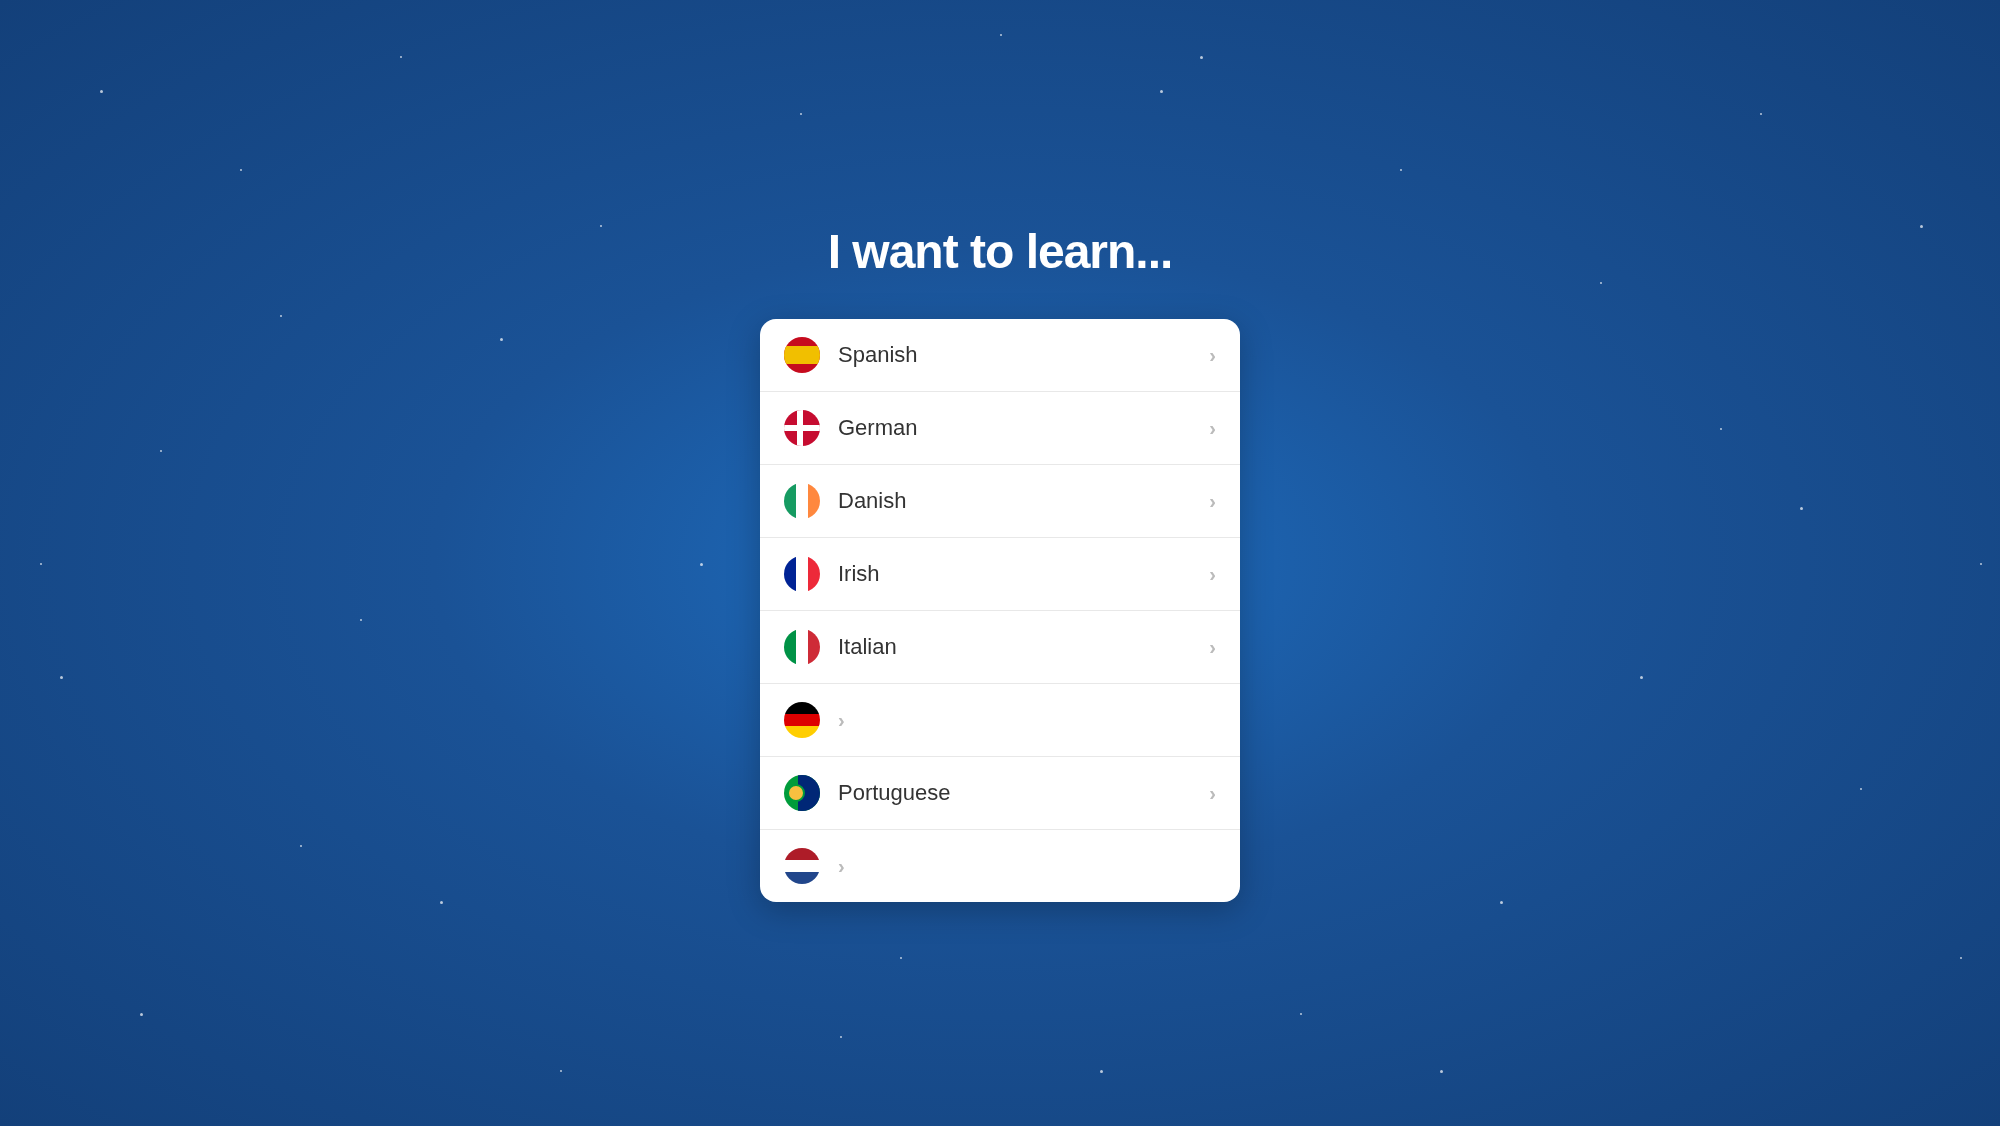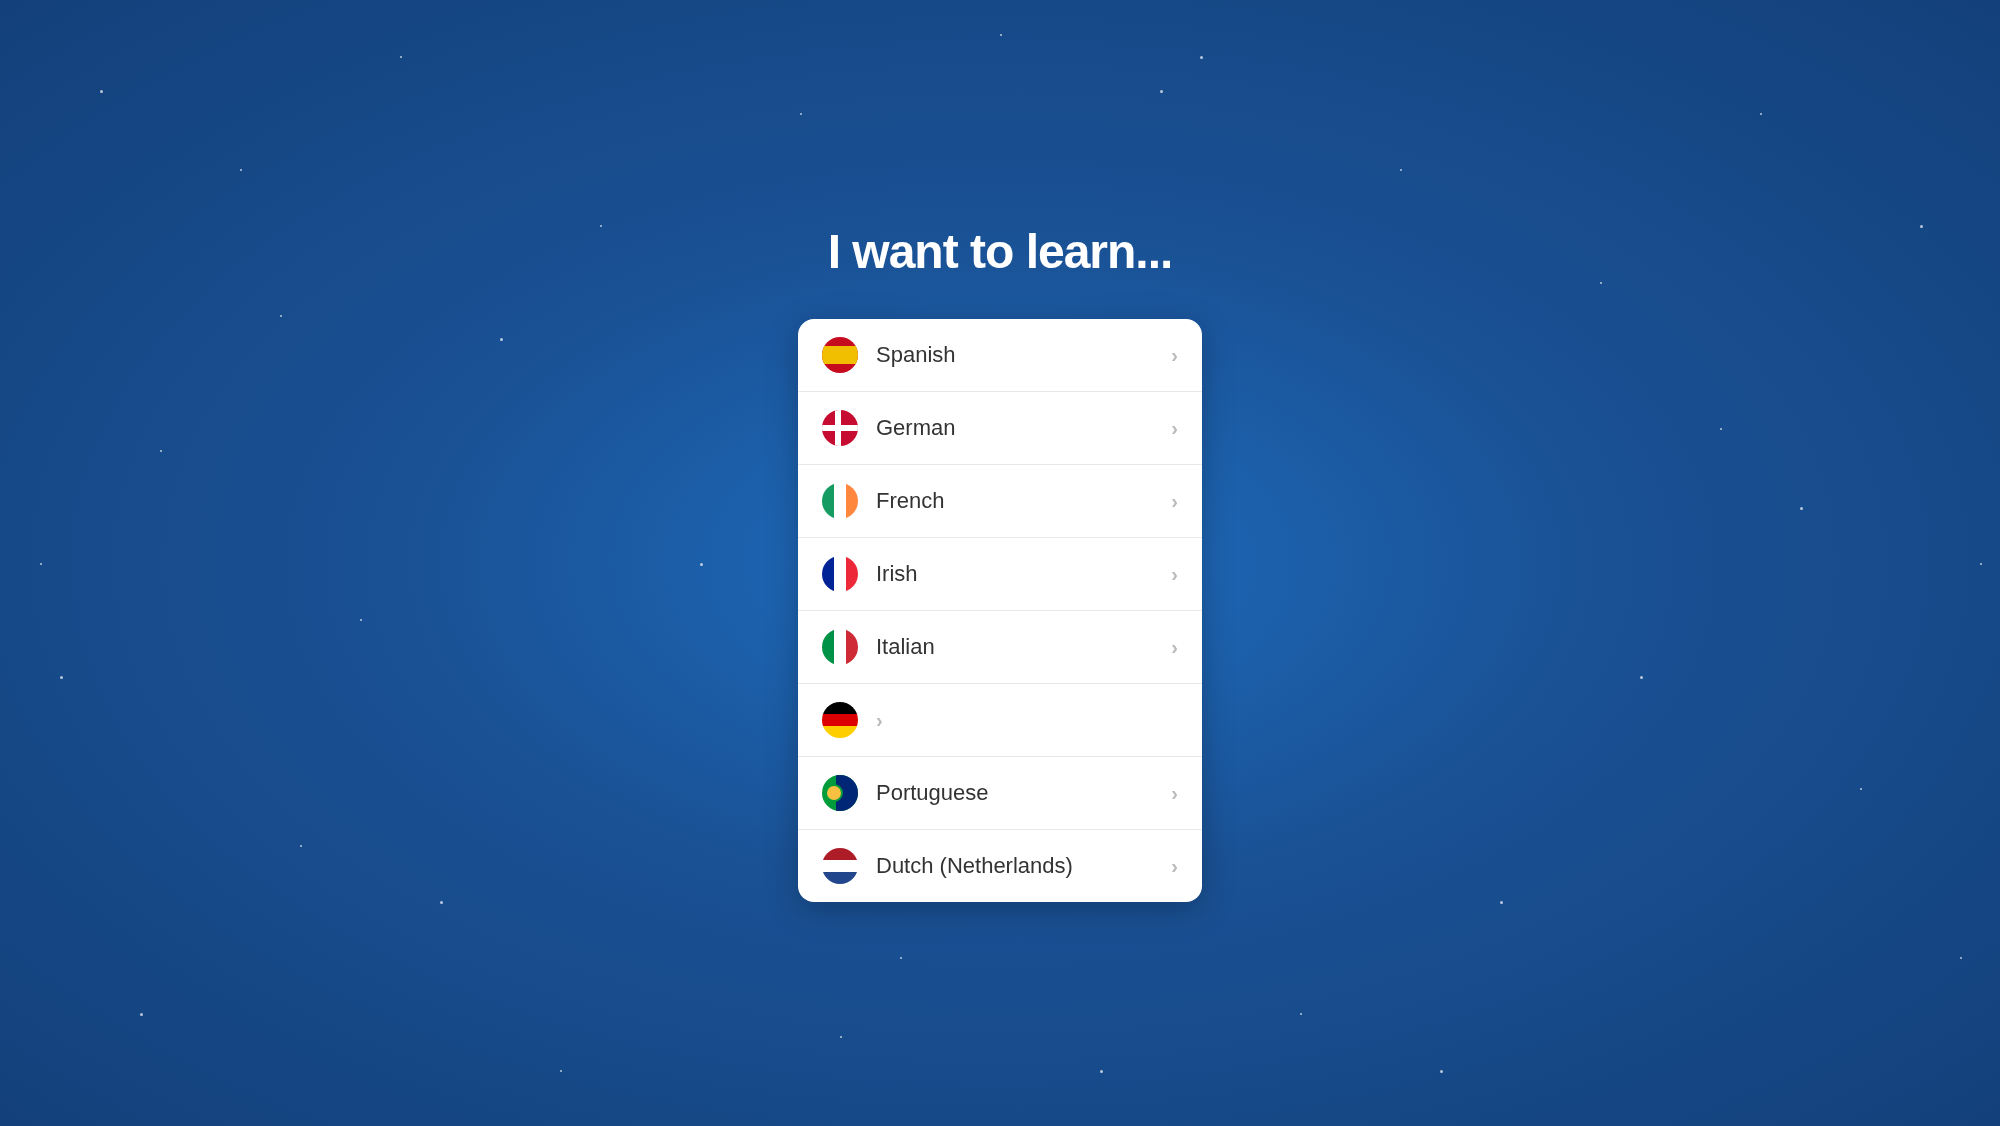--- a/index.html
+++ b/index.html
@@ -35,21 +35,21 @@
       color: #ffffff;
       font-size: 48px;
       font-weight: 700;
       margin-bottom: 40px;
       letter-spacing: -1px;
     }
 
     .language-list {
       background: #ffffff;
       border-radius: 16px;
-      width: 404px;
+      width: 480px;
       overflow: hidden;
       box-shadow: 0 8px 32px rgba(0,0,0,0.25);
     }
 
     .language-item {
       display: flex;
       align-items: center;
       padding: 18px 24px;
       border-bottom: 1px solid #e8e8e8;
       cursor: pointer;
@@ -246,21 +246,21 @@
       <div class="flag flag-dk"></div>
       <span class="language-name">German</span>
       <span class="chevron">›</span>
     </div>
     <div class="language-item">
       <div class="flag flag-ie">
         <div class="flag-ie-green"></div>
         <div class="flag-ie-white"></div>
         <div class="flag-ie-orange"></div>
       </div>
-      <span class="language-name">French</span>
+      <span class="language-name">Danish</span>
       <span class="chevron">›</span>
     </div>
     <div class="language-item">
       <div class="flag flag-fr">
         <div class="flag-fr-blue"></div>
         <div class="flag-fr-white"></div>
         <div class="flag-fr-red"></div>
       </div>
       <span class="language-name">Irish</span>
       <span class="chevron">›</span>
@@ -286,16 +286,15 @@
       <div class="flag flag-pt"></div>
       <span class="language-name">Portuguese</span>
       <span class="chevron">›</span>
     </div>
     <div class="language-item">
       <div class="flag flag-nl">
         <div class="flag-nl-red"></div>
         <div class="flag-nl-white"></div>
         <div class="flag-nl-blue"></div>
       </div>
-      <span class="language-name">Dutch (Netherlands)</span>
       <span class="chevron">›</span>
     </div>
   </div>
 
 </body></html>

